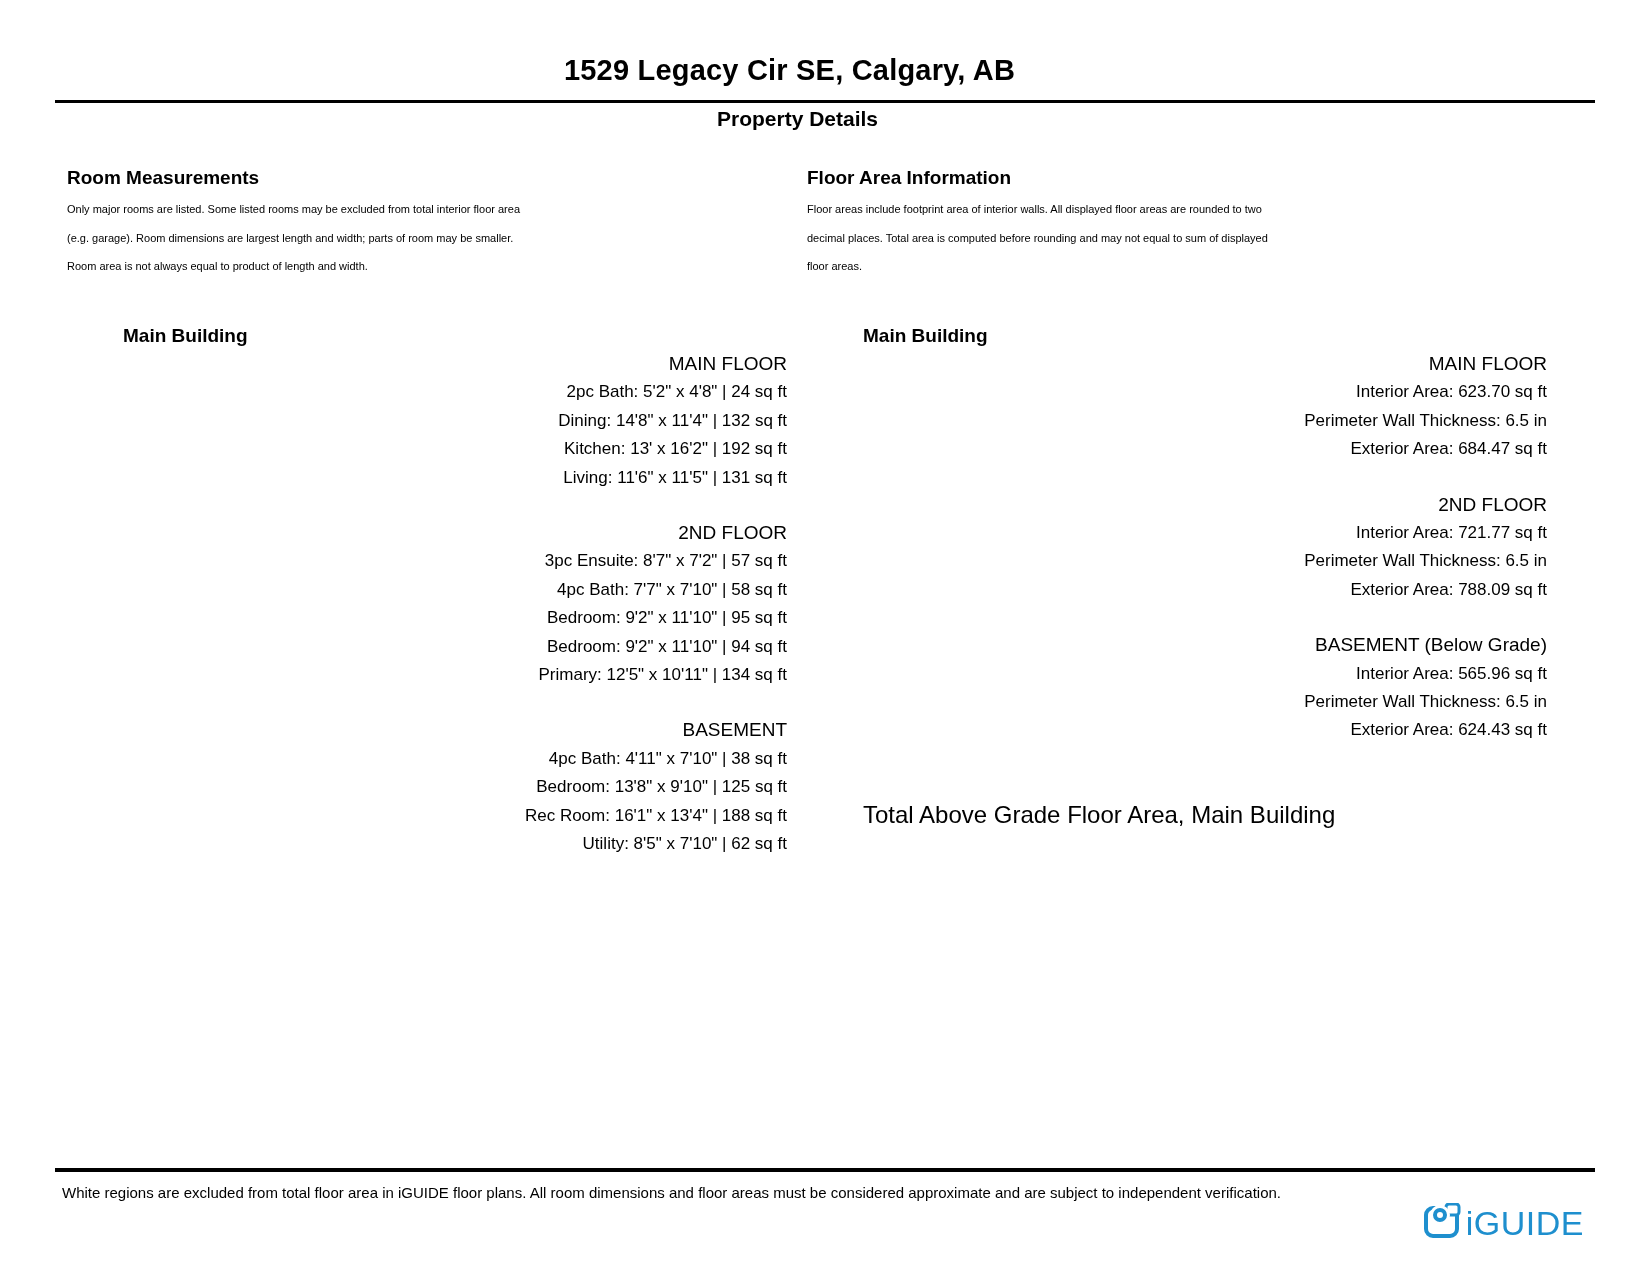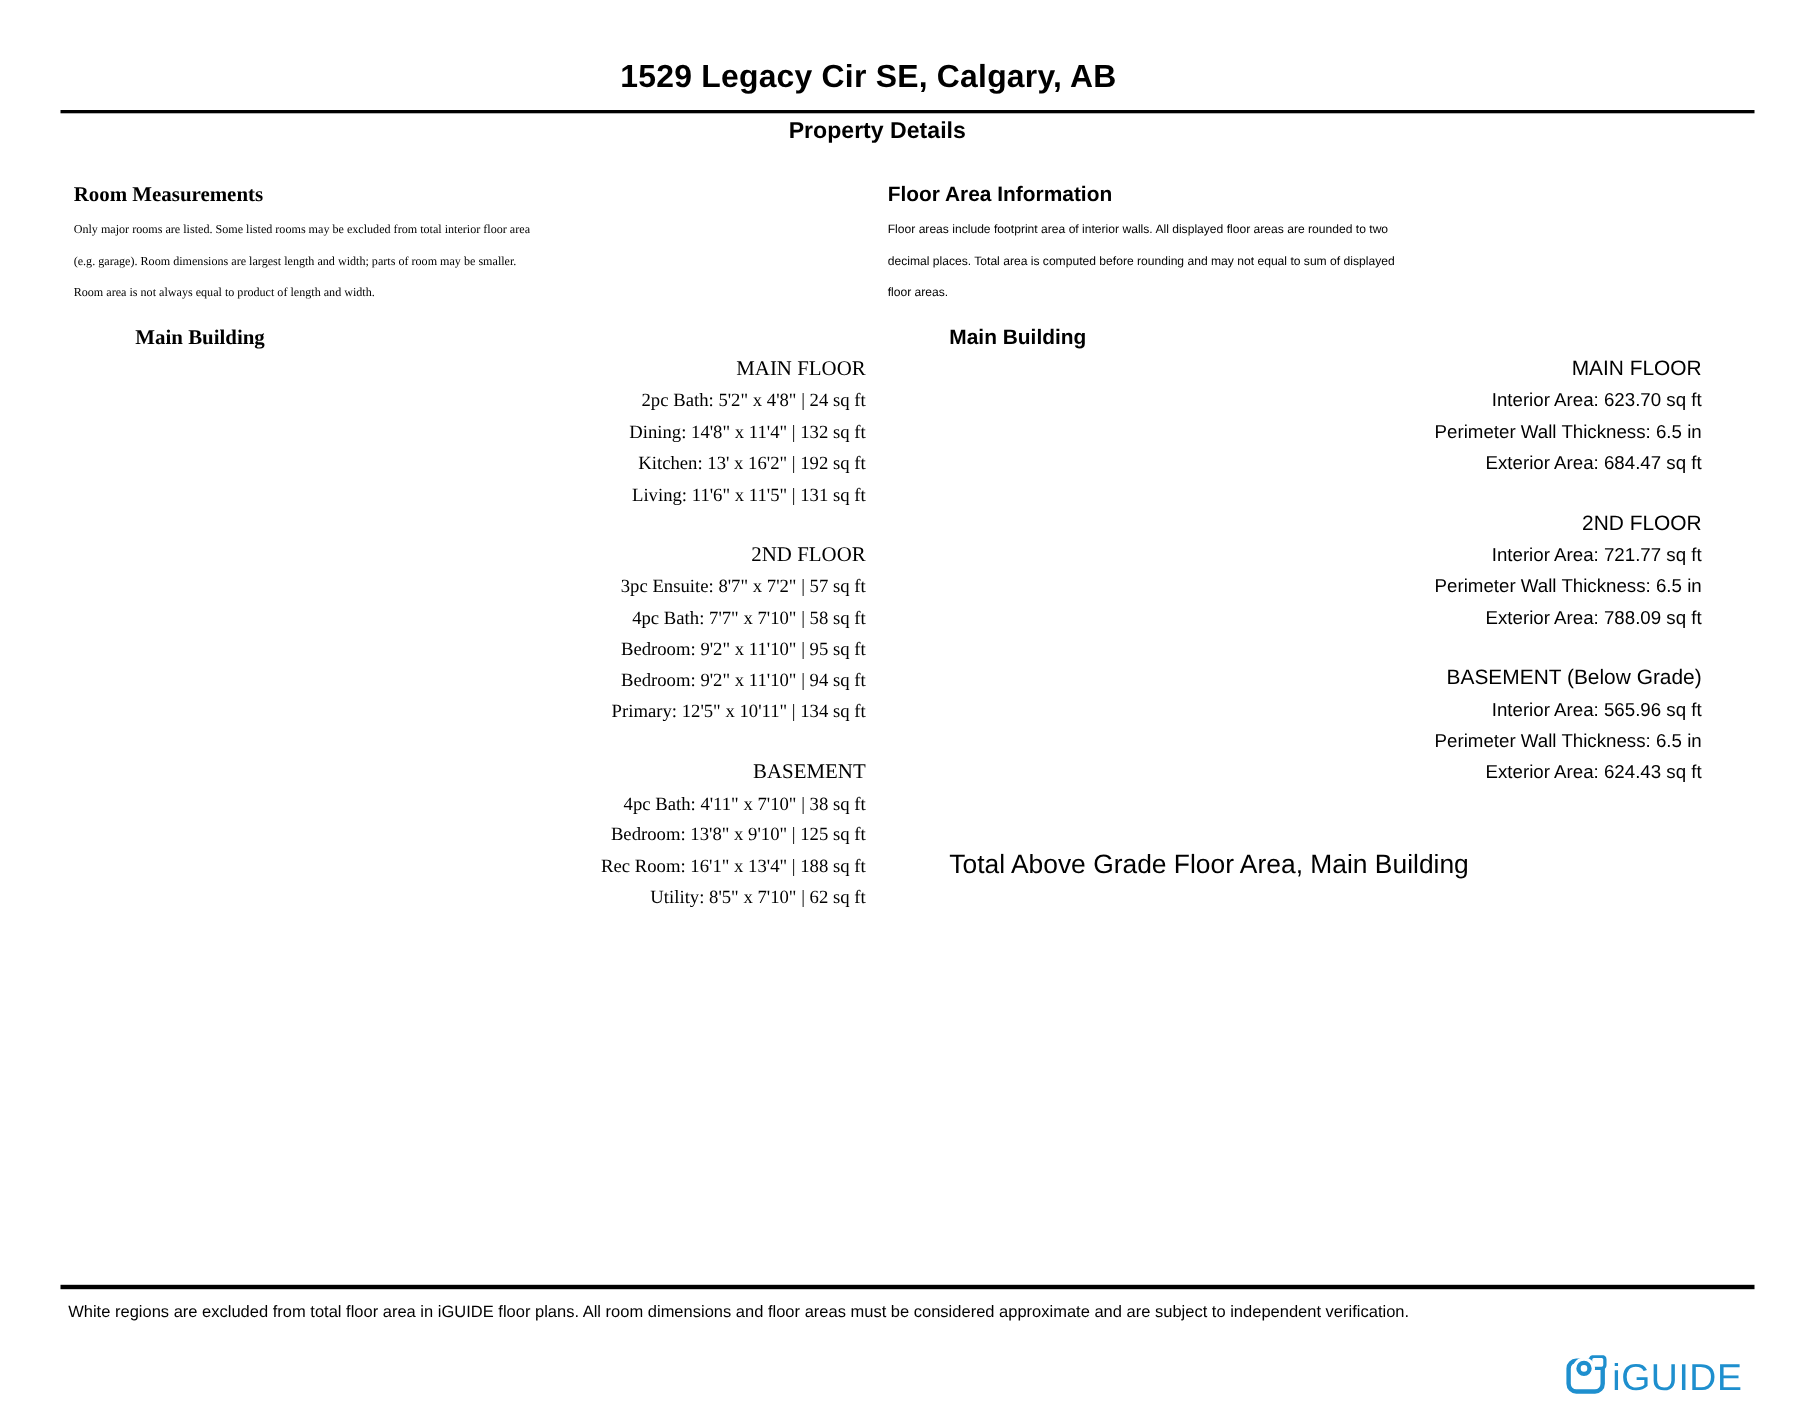--- a/index.html
+++ b/index.html
@@ -30,34 +30,34 @@
   }
   .doc-subtitle {
     position: absolute;
     left: 70px; top: 107px;
     width: 1455px;
     text-align: center;
     font-size: 21px;
     font-weight: bold;
   }
   .column { position: absolute; top: 166px; }
-  .column.left  { left: 67px;  width: 720px; font-family: Liberation Serif, serif; }
+  .column.left  { left: 67px;  width: 720px; }
   .column.right { left: 807px; width: 740px; }
   .section-heading {
     font-size: 19px;
     font-weight: bold;
     line-height: 24px;
   }
   .section-desc {
     margin-top: 5px;
     font-size: 11px;
     line-height: 28.5px;
     white-space: pre-line;
   }
-  .building { margin-left: 56px; margin-top: 13px; }
+  .building { margin-left: 56px; margin-top: 41px; }
   .building-name {
     font-size: 19px;
     font-weight: bold;
     line-height: 28.5px;
   }
   .floor-block { margin-left: 17px; text-align: right; }
   .floor-block + .floor-block { margin-top: 27px; }
   .floor-name {
     font-size: 19px;
     line-height: 28.4px;
@@ -86,21 +86,21 @@
   }
   .footer-text {
     position: absolute;
     left: 62px; top: 1182px;
     width: 1250px;
     font-size: 15px;
     line-height: 22px;
   }
   .logo {
     position: absolute;
-    right: 66px; top: 1232px;
+    right: 66px; top: 1203px;
     display: flex;
     align-items: center;
     gap: 5px;
   }
   .logo-word {
     font-size: 34px;
     line-height: 36px;
     letter-spacing: 0.5px;
   }
 </style>

